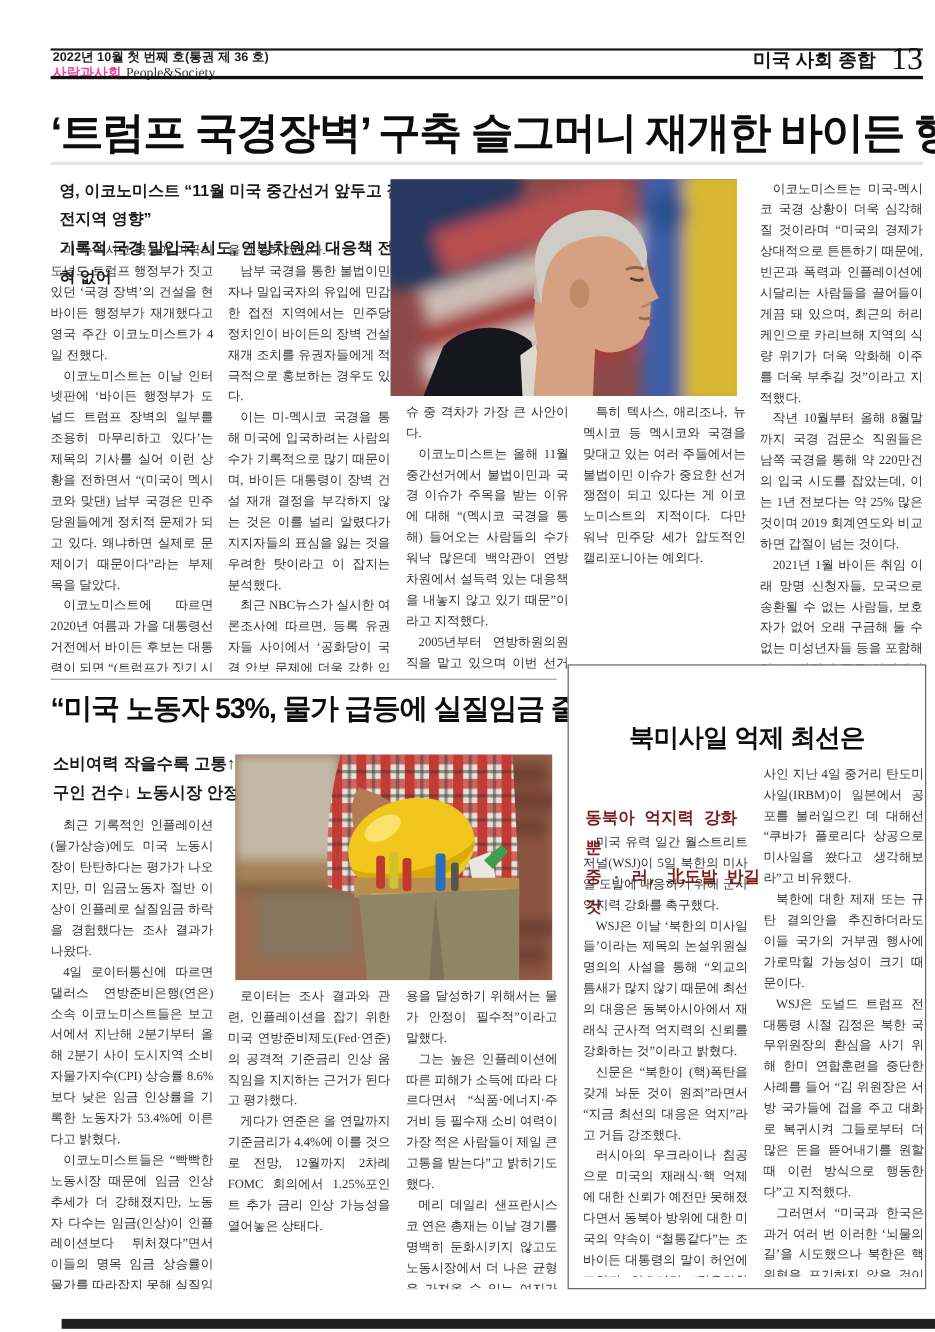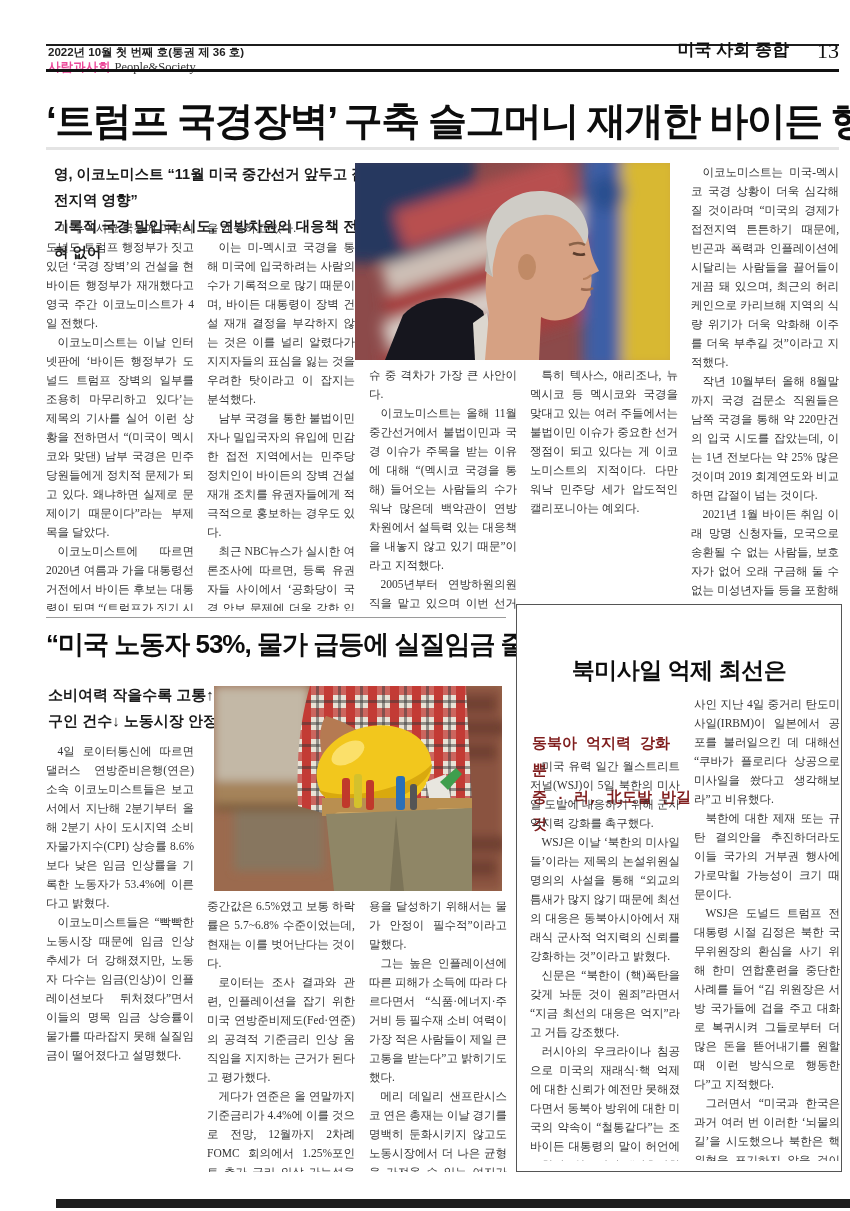--- a/index.html
+++ b/index.html
@@ -9,21 +9,21 @@
   
   .rule-thin{left:46px;top:44px;width:793px;height:2px;background:#1c1c1c;}
   .rule-thick{left:46px;top:69px;width:793px;height:3px;background:#111;}
   .issue-block{left:48px;top:46px;width:420px;line-height:12px;}
   .issue-line{font-family:"Liberation Sans",sans-serif;font-size:11.5px;font-weight:bold;color:#222;}
   .paper-line{margin-top:2px;}
   .paper-kr{font-family:Liberation Serif, serif;font-size:12.5px;font-weight:bold;color:#ec4899;}
   .paper-en{font-family:"Liberation Serif",serif;font-size:12.5px;color:#333;}
   .section-block{left:446px;top:38px;width:393px;text-align:right;}
   .section-label{font-family:"Liberation Sans",sans-serif;font-size:17px;font-weight:bold;color:#111;vertical-align:baseline;}
-  .page-num{font-family:"Liberation Serif",serif;font-size:22px;color:#111;margin-left:24px;vertical-align:-3px;text-align:center;}
+  .page-num{font-family:"Liberation Serif",serif;font-size:29px;color:#111;margin-left:10px;vertical-align:-3px;text-align:center;}
   
   .a1-headline{left:46px;top:94px;width:793px;text-align:center;
      font-family:"Liberation Sans",sans-serif;font-weight:800;font-size:39px;
      letter-spacing:-1.5px;color:#0d0d0d;white-space:nowrap;}
   .a1-headline-shadow{left:46px;top:147px;width:793px;height:3px;background:#e4e4e4;}
   .kicker{left:54px;top:161px;width:312px;font-family:"Liberation Sans",sans-serif;
      font-weight:bold;font-size:14.5px;line-height:26px;color:#1a1a1a;}
   .photo{overflow:hidden;background:#777;}
   .biden-photo{left:355px;top:163px;width:315px;height:197px;}
   .worker-photo{left:214px;top:686px;width:288px;height:205px;}
@@ -123,34 +123,34 @@
     </svg>
   </figure>
 
   <div class="abs col a1c1">
       <p>미국-멕시코 국경에 미국의 도널드 트럼프 행정부가 짓고 있던 ‘국경 장벽’의 건설을 현 바이든 행정부가 재개했다고 영국 주간 이코노미스트가 4일 전했다.</p>
       <p>이코노미스트는 이날 인터넷판에 ‘바이든 행정부가 도널드 트럼프 장벽의 일부를 조용히 마무리하고 있다’는 제목의 기사를 실어 이런 상황을 전하면서 “(미국이 멕시코와 맞댄) 남부 국경은 민주당원들에게 정치적 문제가 되고 있다. 왜냐하면 실제로 문제이기 때문이다”라는 부제목을 달았다.</p>
       <p>이코노미스트에 따르면 2020년 여름과 가을 대통령선거전에서 바이든 후보는 대통령이 되면 “(트럼프가 짓기 시작한) 장벽을 단 1피트도 더 짓지 않겠다”고 공약했으나, 실제로는 작년에 대통령에 취임한 후 일부 구간에서 장벽 건설 작업</p>
     </div>
   <div class="abs col a1c2">
       <p class="cont">을 계속하고 있다.</p>
+      <p>남부 국경을 통한 불법이민자나 밀입국자의 유입에 민감한 접전 지역에서는 민주당 정치인이 바이든의 장벽 건설 재개 조치를 유권자들에게 적극적으로 홍보하는 경우도 있다.</p>
       <p>이는 미-멕시코 국경을 통해 미국에 입국하려는 사람의 수가 기록적으로 많기 때문이며, 바이든 대통령이 장벽 건설 재개 결정을 부각하지 않는 것은 이를 널리 알렸다가 지지자들의 표심을 잃는 것을 우려한 탓이라고 이 잡지는 분석했다.</p>
-      <p>남부 국경을 통한 불법이민자나 밀입국자의 유입에 민감한 접전 지역에서는 민주당 정치인이 바이든의 장벽 건설 재개 조치를 유권자들에게 적극적으로 홍보하는 경우도 있다.</p>
       <p>최근 NBC뉴스가 실시한 여론조사에 따르면, 등록 유권자들 사이에서 ‘공화당이 국경 안보 문제에 더욱 강한 입장을 취한다’고 인식하는 비율은 민주당보다 36% 높았는데, 이는 경제를 포함해 모든 이</p>
     </div>
   <div class="abs col a1c3">
       <p class="cont">슈 중 격차가 가장 큰 사안이다.</p>
       <p>이코노미스트는 올해 11월 중간선거에서 불법이민과 국경 이슈가 주목을 받는 이유에 대해 “(멕시코 국경을 통해) 들어오는 사람들의 수가 워낙 많은데 백악관이 연방 차원에서 설득력 있는 대응책을 내놓지 않고 있기 때문”이라고 지적했다.</p>
       <p>2005년부터 연방하원의원직을 맡고 있으며 이번 선거에서도 연임에 도전하는 텍사스주 민주당 소</p>
     </div>
   <div class="abs col a1c4">
       <p>특히 텍사스, 애리조나, 뉴멕시코 등 멕시코와 국경을 맞대고 있는 여러 주들에서는 불법이민 이슈가 중요한 선거 쟁점이 되고 있다는 게 이코노미스트의 지적이다. 다만 워낙 민주당 세가 압도적인 캘리포니아는 예외다.</p>
     </div>
   <div class="abs col a1c5">
-      <p>이코노미스트는 미국-멕시코 국경 상황이 더욱 심각해질 것이라며 “미국의 경제가 접전지역 튼튼하기 때문에, 빈곤과 폭력과 인플레이션에 시달리는 사람들을 끌어들이게끔 돼 있으며, 최근의 허리케인으로 카리브해 지역의 식량 위기가 더욱 악화해 이주를 더욱 부추길 것”이라고 지적했다.</p>
+      <p>이코노미스트는 미국-멕시코 국경 상황이 더욱 심각해질 것이라며 “미국의 경제가 상대적으로 튼튼하기 때문에, 빈곤과 폭력과 인플레이션에 시달리는 사람들을 끌어들이게끔 돼 있으며, 최근의 허리케인으로 카리브해 지역의 식량 위기가 더욱 악화해 이주를 더욱 부추길 것”이라고 지적했다.</p>
       <p>작년 10월부터 올해 8월말까지 국경 검문소 직원들은 남쪽 국경을 통해 약 220만건의 입국 시도를 잡았는데, 이는 1년 전보다는 약 25% 많은 것이며 2019 회계연도와 비교하면 갑절이 넘는 것이다.</p>
       <p>2021년 1월 바이든 취임 이래 망명 신청자들, 모국으로 송환될 수 없는 사람들, 보호자가 없어 오래 구금해 둘 수 없는 미성년자들 등을 포함해 약 150만명이 구금 상태에서 풀려나 미국에 들어온 것으로 추산된다는 게 비영리 싱크탱크인 ‘미국 이민 위원회’(American Immigration Council)의 설명이다.</p>
     </div>
 
   <div class="abs a2-divider"></div>
   <div class="abs a2-headline">“미국 노동자 53%, 물가 급등에 실질임금 줄어”</div>
   <div class="abs a2-deck">
     <div>소비여력 작을수록 고통↑</div>
     <div>구인 건수↓ 노동시장 안정세</div>
   </div>
@@ -218,25 +218,25 @@
       <rect x="182" y="90" width="9" height="34" rx="3" fill="#2a6fb8"></rect>
       <rect x="196" y="98" width="7" height="26" rx="3" fill="#555"></rect>
       <path d="M226,96 l16,-14 6,6 -14,16 Z" fill="#3f9e4d"></path>
 
       <path d="M112,128 L258,122 L258,205 L120,205 Z" fill="#8f8666"></path>
       <path d="M182,130 L190,205 L176,205 Z" fill="#7c7458"></path>
     </svg>
   </figure>
 
   <div class="abs col a2c1">
+      <p>최근 기록적인 인플레이션(물가상승)에도 미국 노동시장이 탄탄하다는 평가가 나오지만, 미 임금노동자 절반 이상이 인플레로 실질임금 하락을 경험했다는 조사 결과가 나왔다.</p>
       <p>4일 로이터통신에 따르면 댈러스 연방준비은행(연은) 소속 이코노미스트들은 보고서에서 지난해 2분기부터 올해 2분기 사이 도시지역 소비자물가지수(CPI) 상승률 8.6%보다 낮은 임금 인상률을 기록한 노동자가 53.4%에 이른다고 밝혔다.</p>
       <p>이코노미스트들은 “빡빡한 노동시장 때문에 임금 인상 추세가 더 강해졌지만, 노동자 다수는 임금(인상)이 인플레이션보다 뒤처졌다”면서 이들의 명목 임금 상승률이 물가를 따라잡지 못해 실질임금이 떨어졌다고 설명했다.</p>
     </div>
   <div class="abs col a2c2">
-      <p class="cont">중간값은 6.5%였고 보통 하락률은 5.7~6.8% 수준이었는데, 현재는 이를 벗어난다는 것이다.</p>
       <p>로이터는 조사 결과와 관련, 인플레이션을 잡기 위한 미국 연방준비제도(Fed·연준)의 공격적 기준금리 인상 움직임을 지지하는 근거가 된다고 평가했다.</p>
       <p>게다가 연준은 올 연말까지 기준금리가 4.4%에 이를 것으로 전망, 12월까지 2차례 FOMC 회의에서 1.25%포인트 추가 금리 인상 가능성을 열어놓은 상태다.</p>
     </div>
   <div class="abs col a2c3">
       <p class="cont">용을 달성하기 위해서는 물가 안정이 필수적”이라고 말했다.</p>
       <p>그는 높은 인플레이션에 따른 피해가 소득에 따라 다르다면서 “식품·에너지·주거비 등 필수재 소비 여력이 가장 적은 사람들이 제일 큰 고통을 받는다”고 밝히기도 했다.</p>
       <p>메리 데일리 샌프란시스코 연은 총재는 이날 경기를 명백히 둔화시키지 않고도 노동시장에서 더 나은 균형을 가져올 수 있는 여지가 있다고 언급했다.</p>
     </div>
 
   <div class="abs a3-box"></div>

